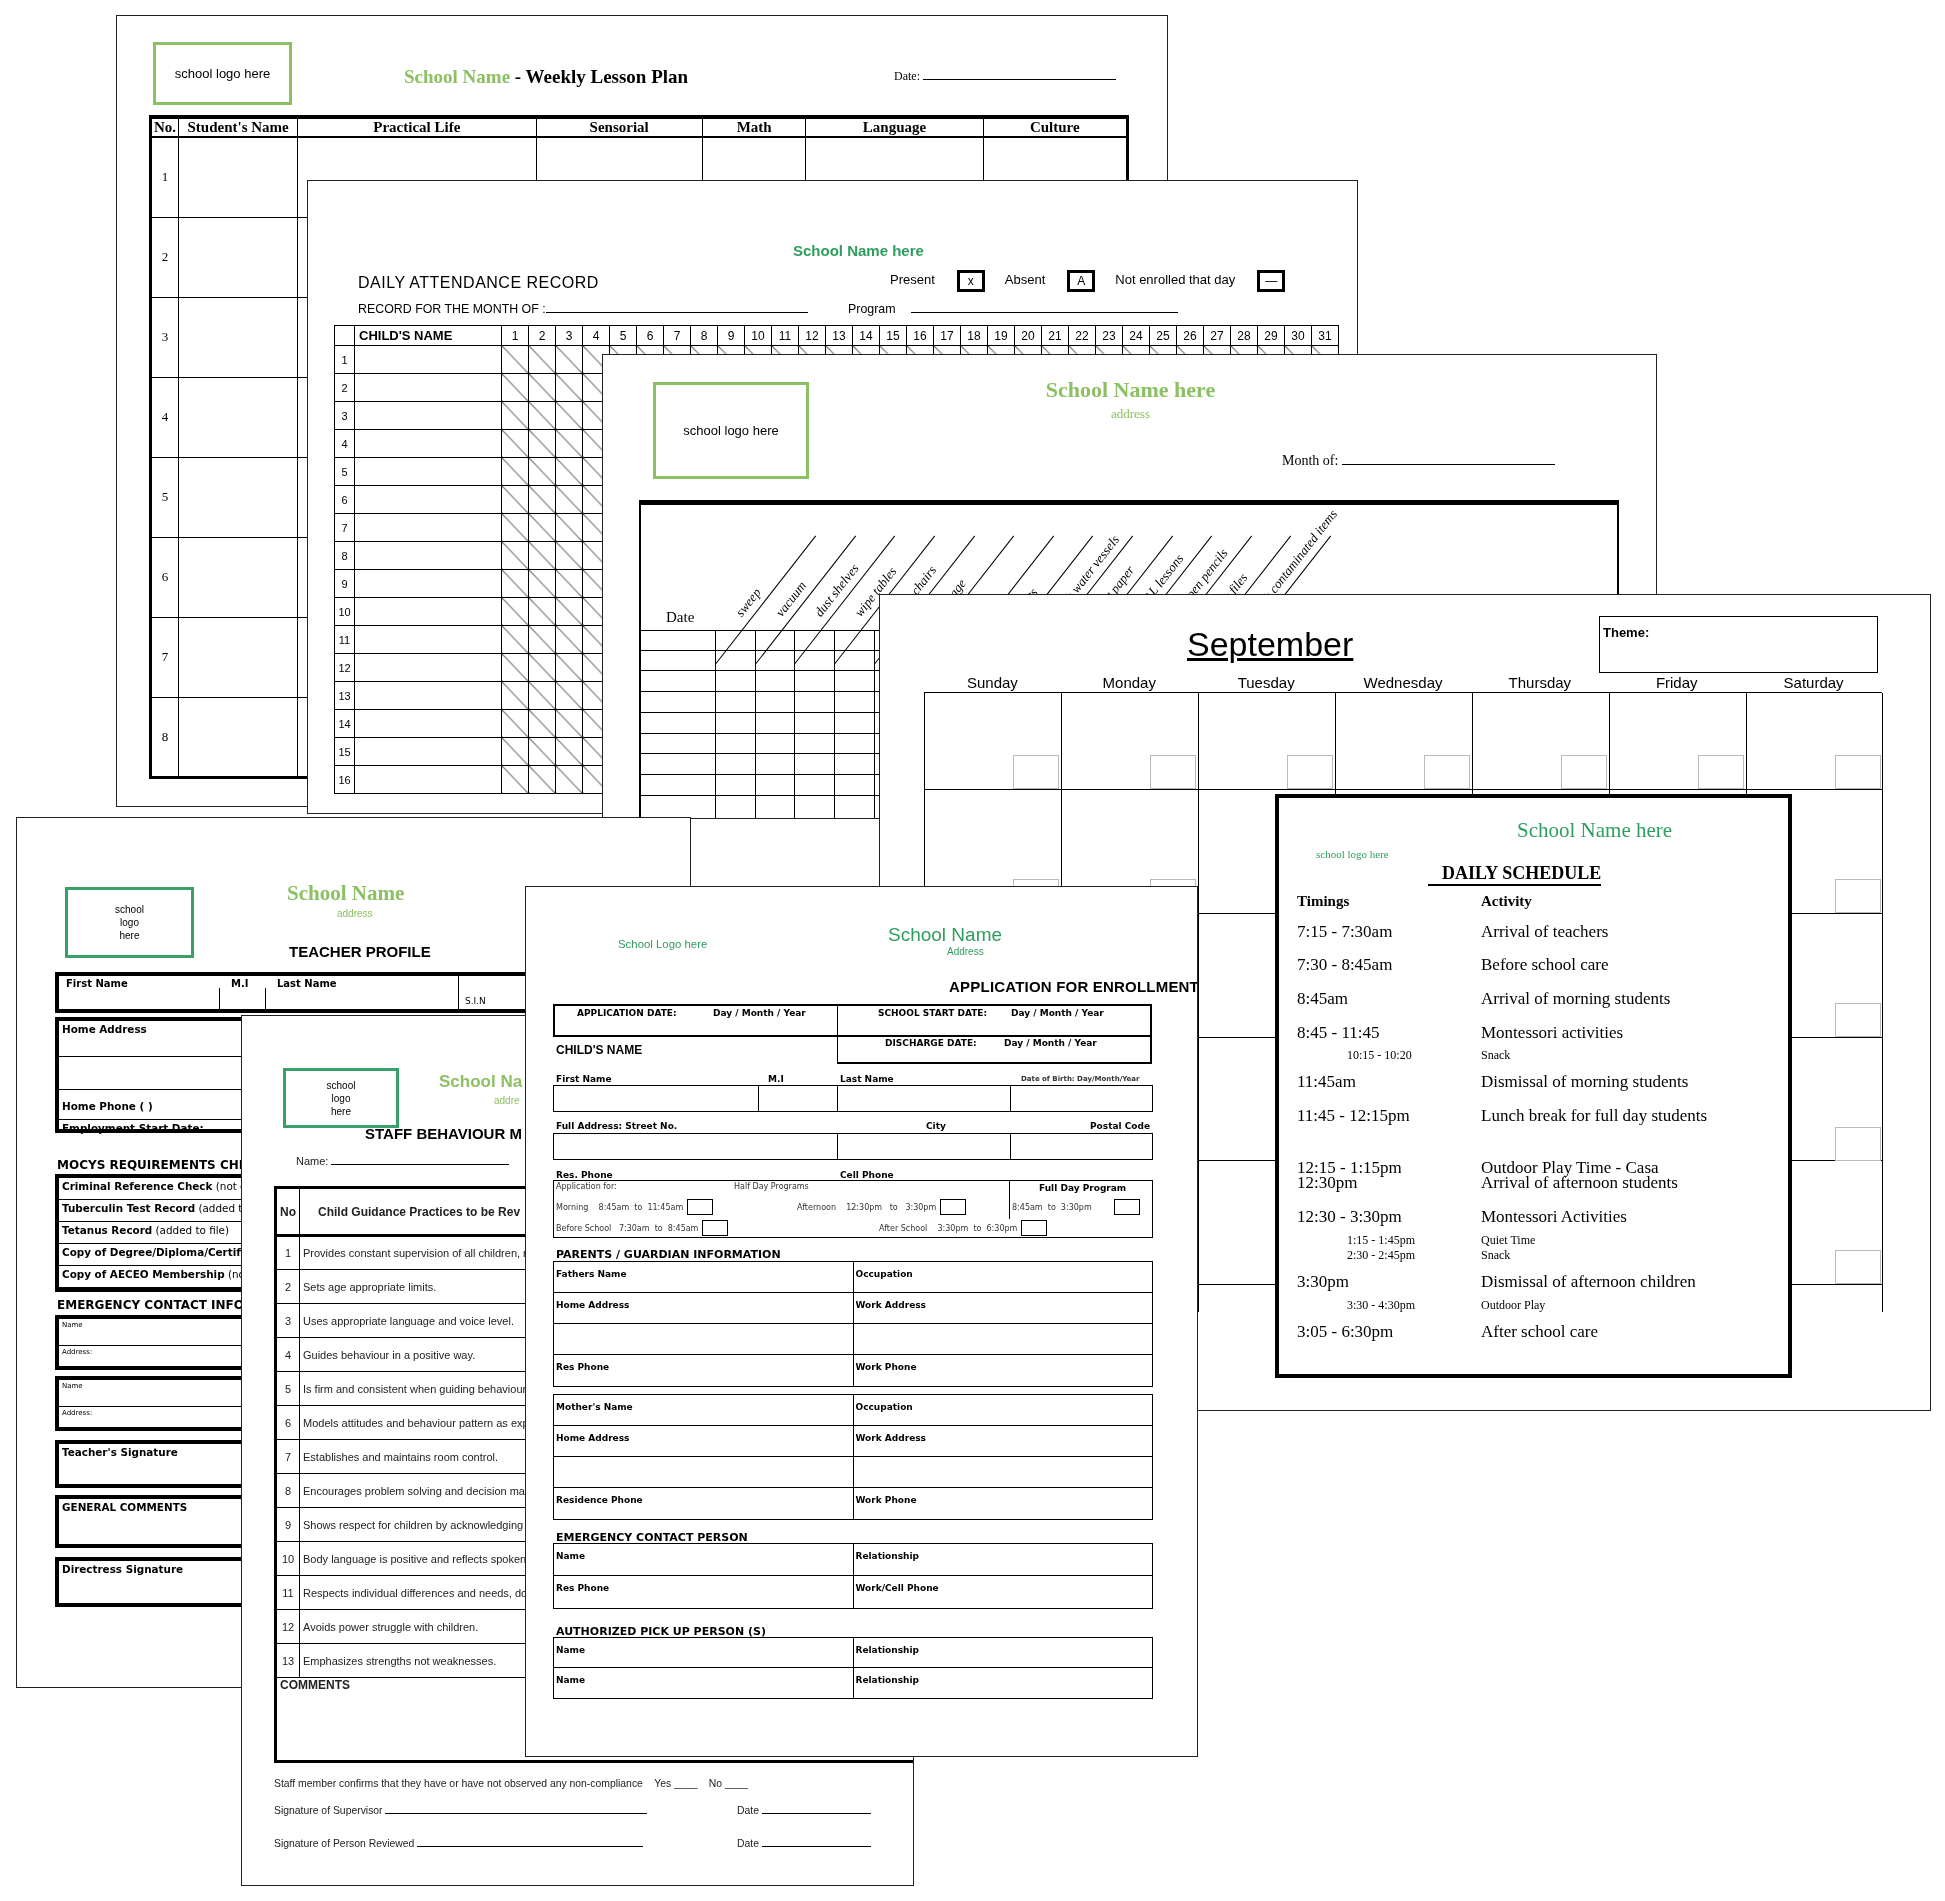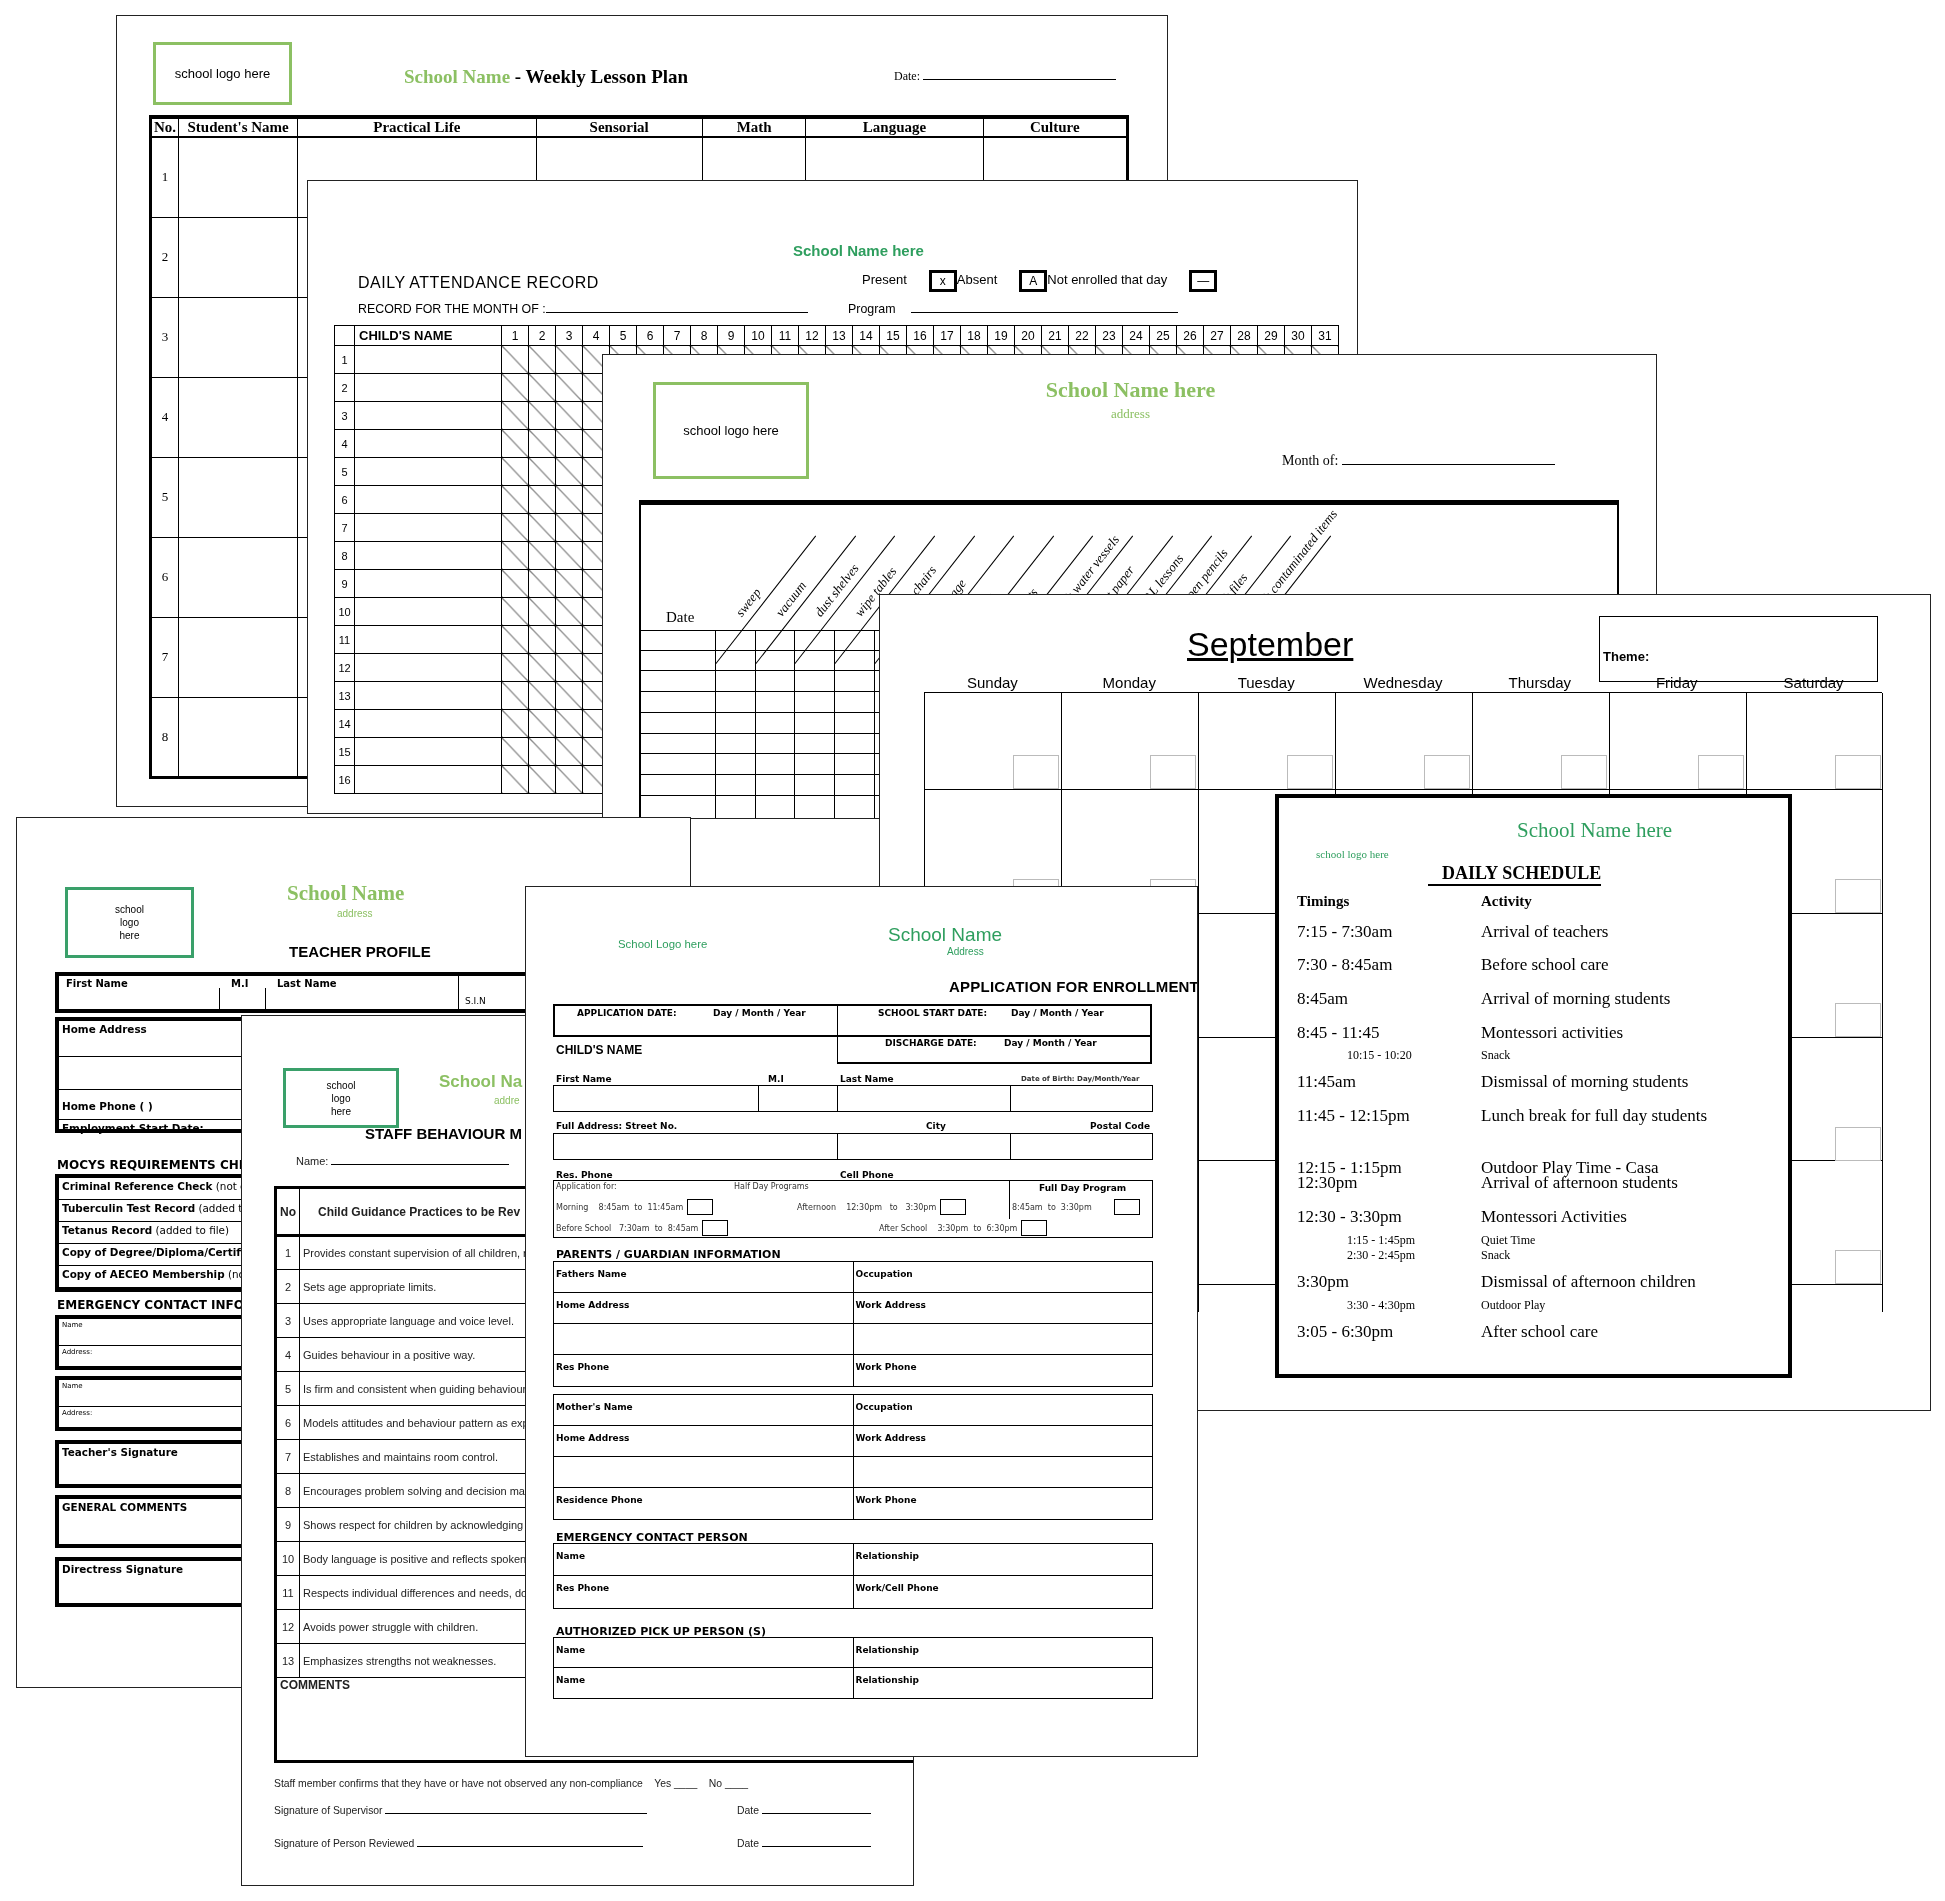--- a/index.html
+++ b/index.html
@@ -155,21 +155,21 @@
           <td></td>
           <td></td>
         </tr>
       </tbody>
   </table>
 </div>
 
 <div class="sheet" id="s2">
   <div class="abs dgreen" style="left:485px;top:61px;font-size:15px;font-weight:bold">School Name here</div>
   <div class="abs" style="left:50px;top:93px;font-size:16px;font-weight:normal;letter-spacing:0.5px">DAILY ATTENDANCE RECORD</div>
-  <div class="abs" style="left:554px;top:89px;font-size:13px;display:flex;align-items:center" id="s2key">
+  <div class="abs" style="left:582px;top:89px;font-size:13px;display:flex;gap:20px;align-items:center" id="s2key">
       <span><span>Present</span><span class="keybox" style="margin-left: 22px;">x</span></span>
       <span><span>Absent</span><span class="keybox" style="margin-left: 22px;">A</span></span>
       <span><span>Not enrolled that day</span><span class="keybox" style="margin-left: 22px;">—</span></span>
     </div>
   <div class="abs" style="left:50px;top:121px;font-size:12.4px">
     <span>RECORD FOR THE MONTH OF :</span><span style="display:inline-block;width:262px;border-bottom:1px solid #000"></span>
   </div>
   <div class="abs" style="left:540px;top:121px;font-size:12.4px">
     <span>Program</span><span style="display:inline-block;width:267px;margin-left:15px;border-bottom:1px solid #000"></span>
   </div>
@@ -837,21 +837,21 @@
       <div style="position: absolute; left: 0px; width: 100%; top: 207px; border-top: 1px solid rgb(0, 0, 0);"></div>
       <div style="position: absolute; left: 0px; width: 100%; top: 228px; border-top: 1px solid rgb(0, 0, 0);"></div>
       <div style="position: absolute; left: 0px; width: 100%; top: 248px; border-top: 1px solid rgb(0, 0, 0);"></div>
       <div style="position: absolute; left: 0px; width: 100%; top: 269px; border-top: 1px solid rgb(0, 0, 0);"></div>
       <div style="position: absolute; left: 0px; width: 100%; top: 290px; border-top: 1px solid rgb(0, 0, 0);"></div>
     </div>
 </div>
 
 <div class="sheet" id="s4">
   <div class="abs" style="left:307px;top:30px;font-size:34px;text-decoration:underline;text-decoration-thickness:3px">September</div>
-  <div class="abs" style="left:719px;top:21px;width:279px;height:57px;border:1.5px solid #000;padding:32px 3px;font-size:13px;font-weight:bold"><span>Theme:</span></div>
+  <div class="abs" style="left:719px;top:21px;width:279px;height:57px;border:1.5px solid #000;padding:8px 3px;font-size:13px;font-weight:bold"><span>Theme:</span></div>
   <div class="calhead" id="s4head">
       <div>Sunday</div>
       <div>Monday</div>
       <div>Tuesday</div>
       <div>Wednesday</div>
       <div>Thursday</div>
       <div>Friday</div>
       <div>Saturday</div>
     </div>
   <div class="abs" style="left:44px;top:97px;width:958px;height:713px;border-top:1.5px solid #000" id="s4grid">

